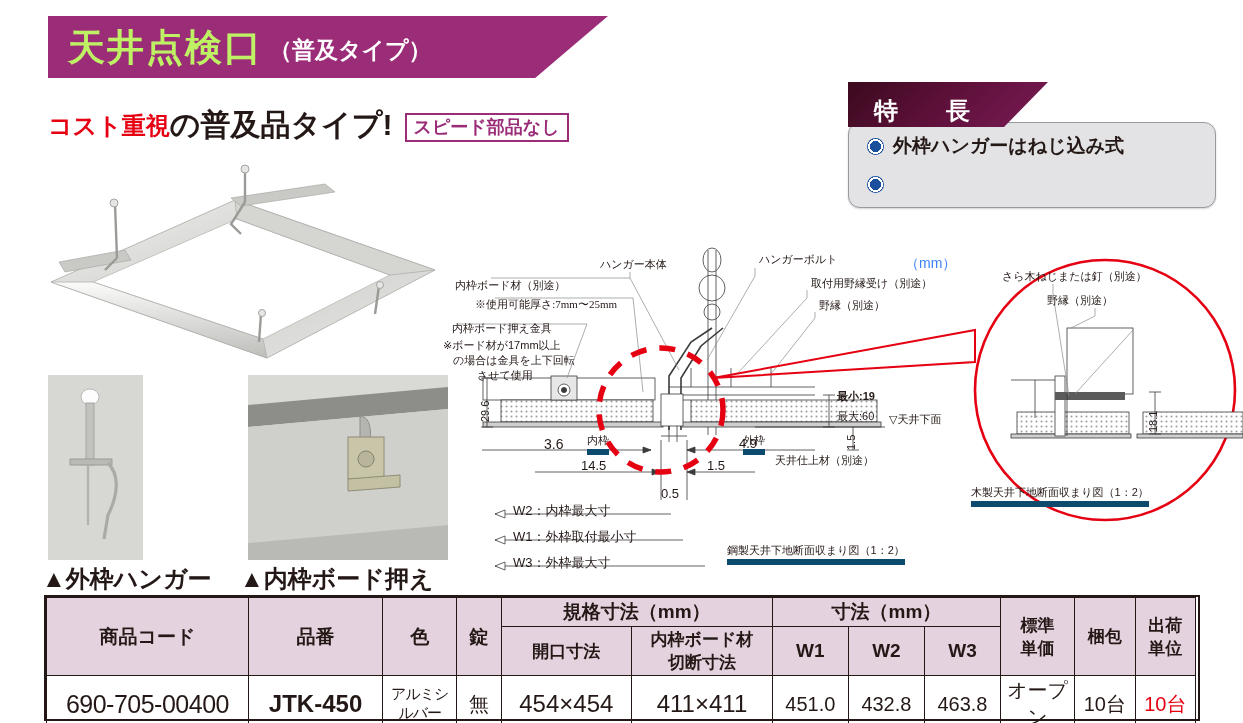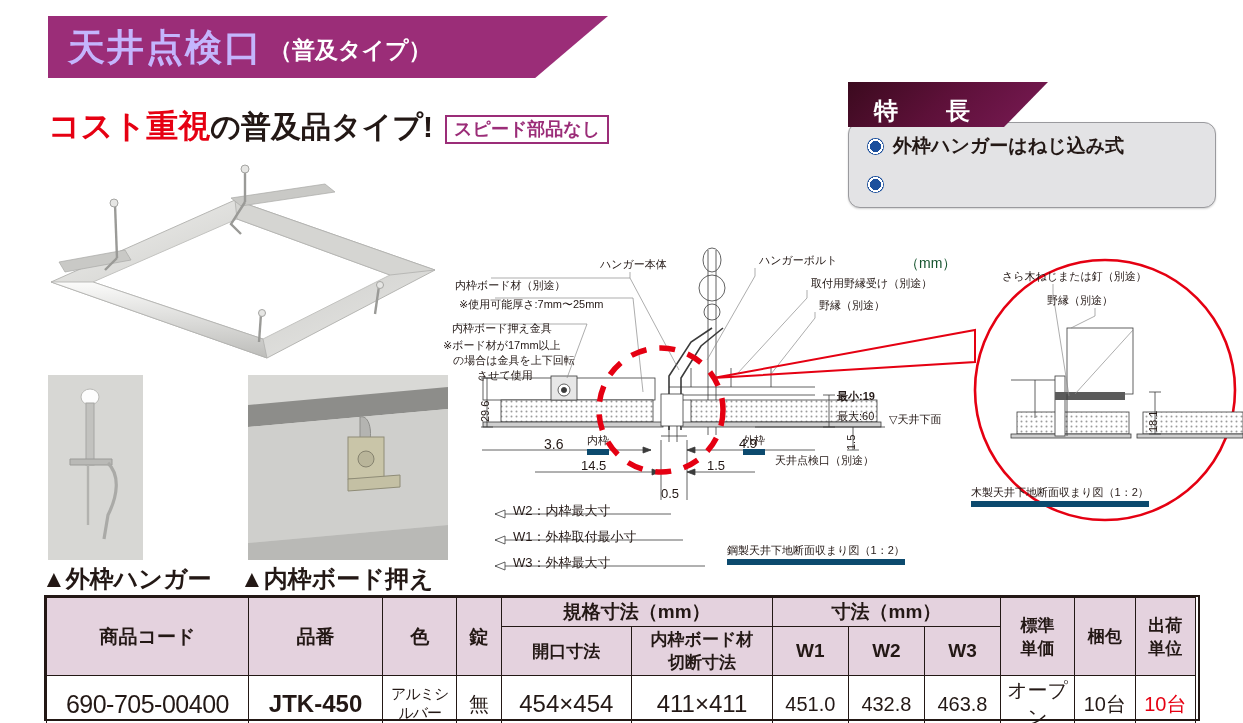--- a/index.html
+++ b/index.html
@@ -11,33 +11,33 @@
   .page{position:relative;width:1243px;height:723px;}
 
   
   .title-banner{
     position:absolute;left:48px;top:16px;width:560px;height:62px;
     background:#9B2D78;
     clip-path:polygon(0 0, 100% 0, 87% 100%, 0 100%);
     display:flex;align-items:center;
   }
   .title-main{
-    color:#c4b5fd;font-size:37px;font-weight:bold;letter-spacing:2px;
+    color:#bef264;font-size:37px;font-weight:bold;letter-spacing:2px;
     margin-left:20px;line-height:1;
   }
   .title-sub{
     color:#fff;font-size:23px;font-weight:bold;margin-left:6px;
     position:relative;top:3px;
   }
 
   
   .tagline{
     position:absolute;left:48px;top:105px;display:flex;align-items:center;
   }
-  .tag-red{color:#E60012;font-size:32px;font-weight:bold;letter-spacing:0px;text-align:center;}
+  .tag-red{color:#E60012;font-size:24px;font-weight:bold;letter-spacing:0px;text-align:center;}
   .tag-blk{color:#231815;font-size:30px;font-weight:bold;letter-spacing:0px;}
   .tag-badge{
     margin-left:12px;border:2px solid #9B2D78;color:#9B2D78;
     font-size:18px;font-weight:bold;padding:3px 7px 4px 7px;line-height:1;
     position:relative;top:2px;
   }
 
   
   .feature-wrap{position:absolute;left:848px;top:82px;width:370px;height:128px;}
   .feature-tab{
@@ -71,21 +71,21 @@
     background:linear-gradient(160deg,#dedddb 0%,#c6c6c3 48%,#d2d2cf 100%);}
   .cap{position:absolute;font-size:24px;font-weight:bold;color:#231815;}
   .cap-1{left:42px;top:563px;}
   .cap-2{left:240px;top:563px;}
 
   
   .dwg{position:absolute;left:455px;top:250px;width:780px;height:320px;}
   .lbl{position:absolute;font-size:11px;color:#231815;white-space:nowrap;line-height:1.25;}
   .vlbl{position:absolute;font-size:11px;color:#231815;white-space:nowrap;
         transform:rotate(-90deg);transform-origin:left top;}
-  .unit{position:absolute;font-size:14px;color:#14532d;}
+  .unit{position:absolute;font-size:14px;color:#3b82f6;}
   .ul{border-bottom:6px solid #0c4a6e;padding-bottom:1px;}
 
   svg.draw{position:absolute;left:0;top:0;overflow:visible;}
 
   
   table.spec{
     position:absolute;left:46px;top:597px;border-collapse:collapse;
     width:1150px;font-size:17px;
   }
   table.spec td,table.spec th{
@@ -322,41 +322,41 @@
       <g stroke="#3b3b3b" stroke-width=".8">
         <line x1="700" y1="142" x2="700" y2="184"></line>
         <line x1="694" y1="142" x2="706" y2="142"></line>
         <line x1="694" y1="184" x2="706" y2="184"></line>
       </g>
     </svg>
 
     <span class="unit" style="left:450px;top:5px;">（mm）</span>
 
     <span class="lbl" style="left:145px;top:8px;">ハンガー本体</span>
-    <span class="lbl" style="left:304px;top:4px;">ハンガーボルト</span>
+    <span class="lbl" style="left:304px;top:4px;font-family:Liberation Mono, monospace;">ハンガーボルト</span>
     <span class="lbl" style="left:356px;top:27px;">取付用野縁受け（別途）</span>
     <span class="lbl" style="left:364px;top:49px;">野縁（別途）</span>
 
     <span class="lbl" style="left:0px;top:29px;">内枠ボード材（別途）</span>
-    <span class="lbl" style="left:4px;top:48px;">※使用可能厚さ:7mm〜25mm</span>
+    <span class="lbl" style="left:20px;top:48px;font-family:Liberation Serif, serif;">※使用可能厚さ:7mm〜25mm</span>
     <span class="lbl" style="left:-3px;top:72px;">内枠ボード押え金具</span>
     <span class="lbl" style="left:-12px;top:89px;">※ボード材が17mm以上</span>
     <span class="lbl" style="left:-2px;top:104px;">の場合は金具を上下回転</span>
     <span class="lbl" style="left:22px;top:119px;">させて使用</span>
 
     <span class="vlbl" style="left:24px;top:172px;">29.6</span>
 
     <span class="lbl" style="left:382px;top:140px;font-weight:bold;">最小:19</span>
     <span class="lbl" style="left:382px;top:160px;">最大:60</span>
     <span class="lbl" style="left:434px;top:163px;">▽天井下面</span>
     <span class="vlbl" style="left:390px;top:200px;">1.5</span>
 
     <span class="lbl ul" style="left:132px;top:184px;">内枠</span>
     <span class="lbl ul" style="left:288px;top:184px;">外枠</span>
-    <span class="lbl" style="left:320px;top:204px;">天井点検口（別途）</span>
+    <span class="lbl" style="left:320px;top:204px;">天井仕上材（別途）</span>
 
     <span class="lbl" style="left:89px;top:186px;font-size:14px;">3.6</span>
     <span class="lbl" style="left:284px;top:186px;font-size:13px;">4.9</span>
     <span class="lbl" style="left:126px;top:208px;font-size:13px;">14.5</span>
     <span class="lbl" style="left:252px;top:208px;font-size:13px;">1.5</span>
     <span class="lbl" style="left:206px;top:236px;font-size:13px;">0.5</span>
 
     <span class="lbl" style="left:58px;top:253px;font-size:13px;">W2：内枠最大寸</span>
     <span class="lbl" style="left:58px;top:279px;font-size:13px;">W1：外枠取付最小寸</span>
     <span class="lbl" style="left:58px;top:305px;font-size:13px;">W3：外枠最大寸</span>

